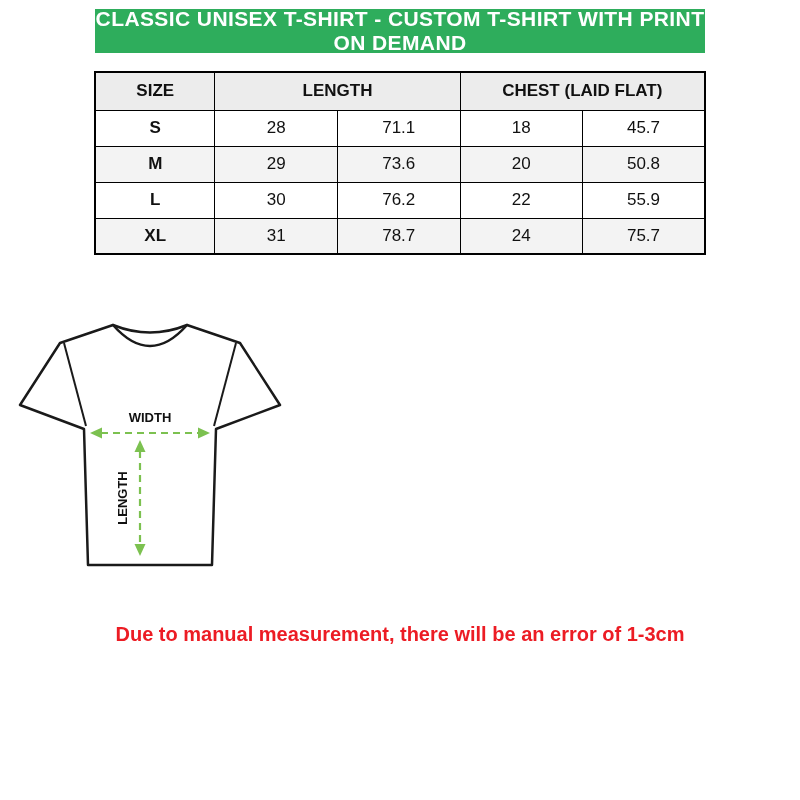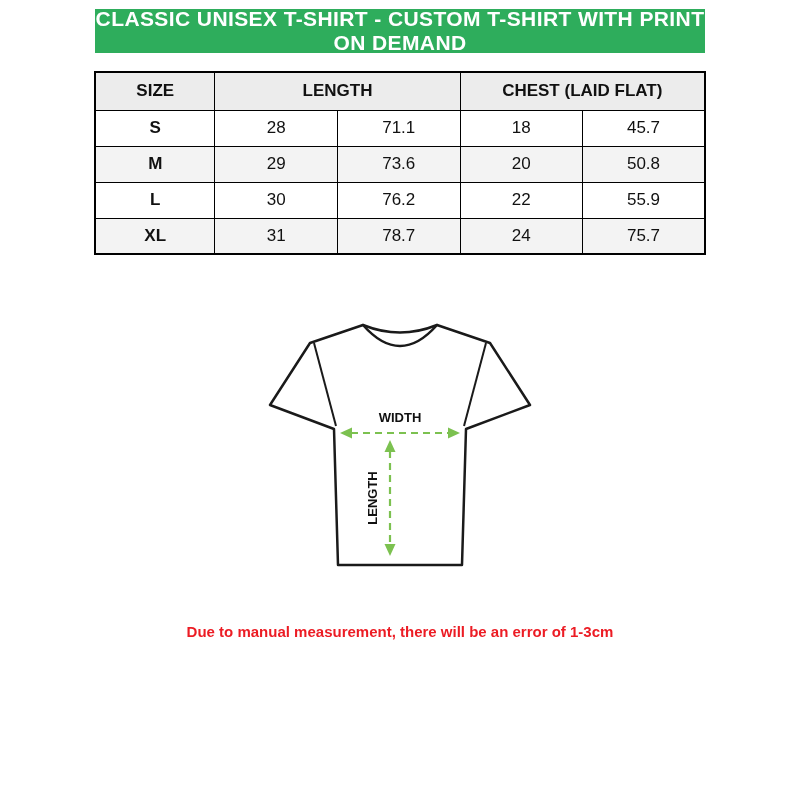--- a/index.html
+++ b/index.html
@@ -31,33 +31,33 @@
     vertical-align: middle;
     font-size: 17px;
     padding: 0 4px;
     margin-top: 40px;
   }
   .size-table thead th { background: #ececec; font-weight: bold; height: 38px; }
   .size-table td.size-cell { font-weight: bold; }
   .size-table tbody tr:nth-child(even) { background: #f3f3f3; }
   .size-table tbody tr:nth-child(odd) { background: #ffffff; }
 
-  .diagram { margin-top: 38px; display: flex; justify-content: center; }
+  .diagram { margin-top: 38px; display: flex; justify-content: flex-start; }
   .diagram svg { display: block; }
   .dim-label {
     font-family: "Liberation Sans", sans-serif;
     font-size: 13px; font-weight: bold; fill: #111;
   }
 
   .footer-note {
     margin-top: 20px;
     text-align: center;
     color: #EC1C24;
     font-weight: bold;
-    font-size: 15px;
+    font-size: 20px;
   }
 </style>
 </head>
 <body>
 
 <div class="page">
 
   <div class="banner">
     <span>CLASSIC UNISEX T-SHIRT - CUSTOM T-SHIRT WITH PRINT ON DEMAND</span>
   </div>

